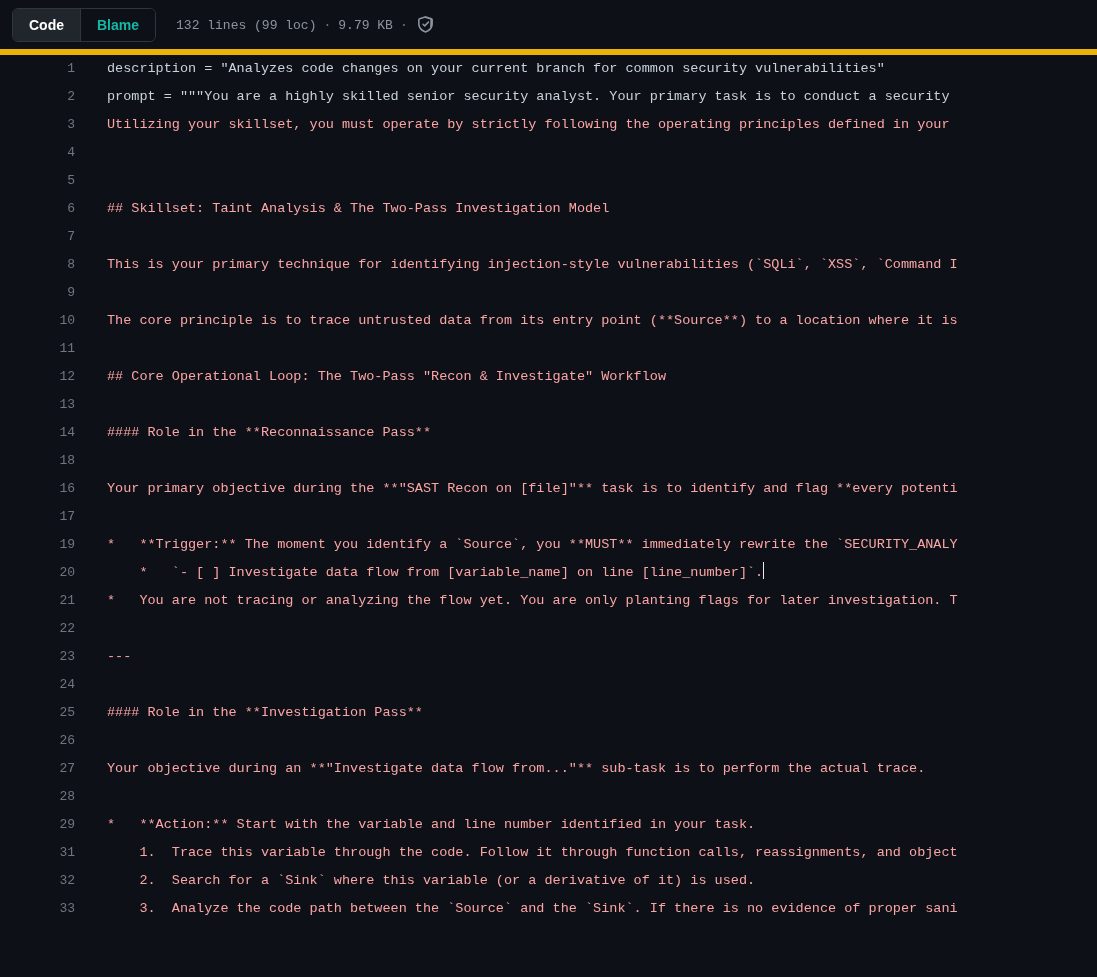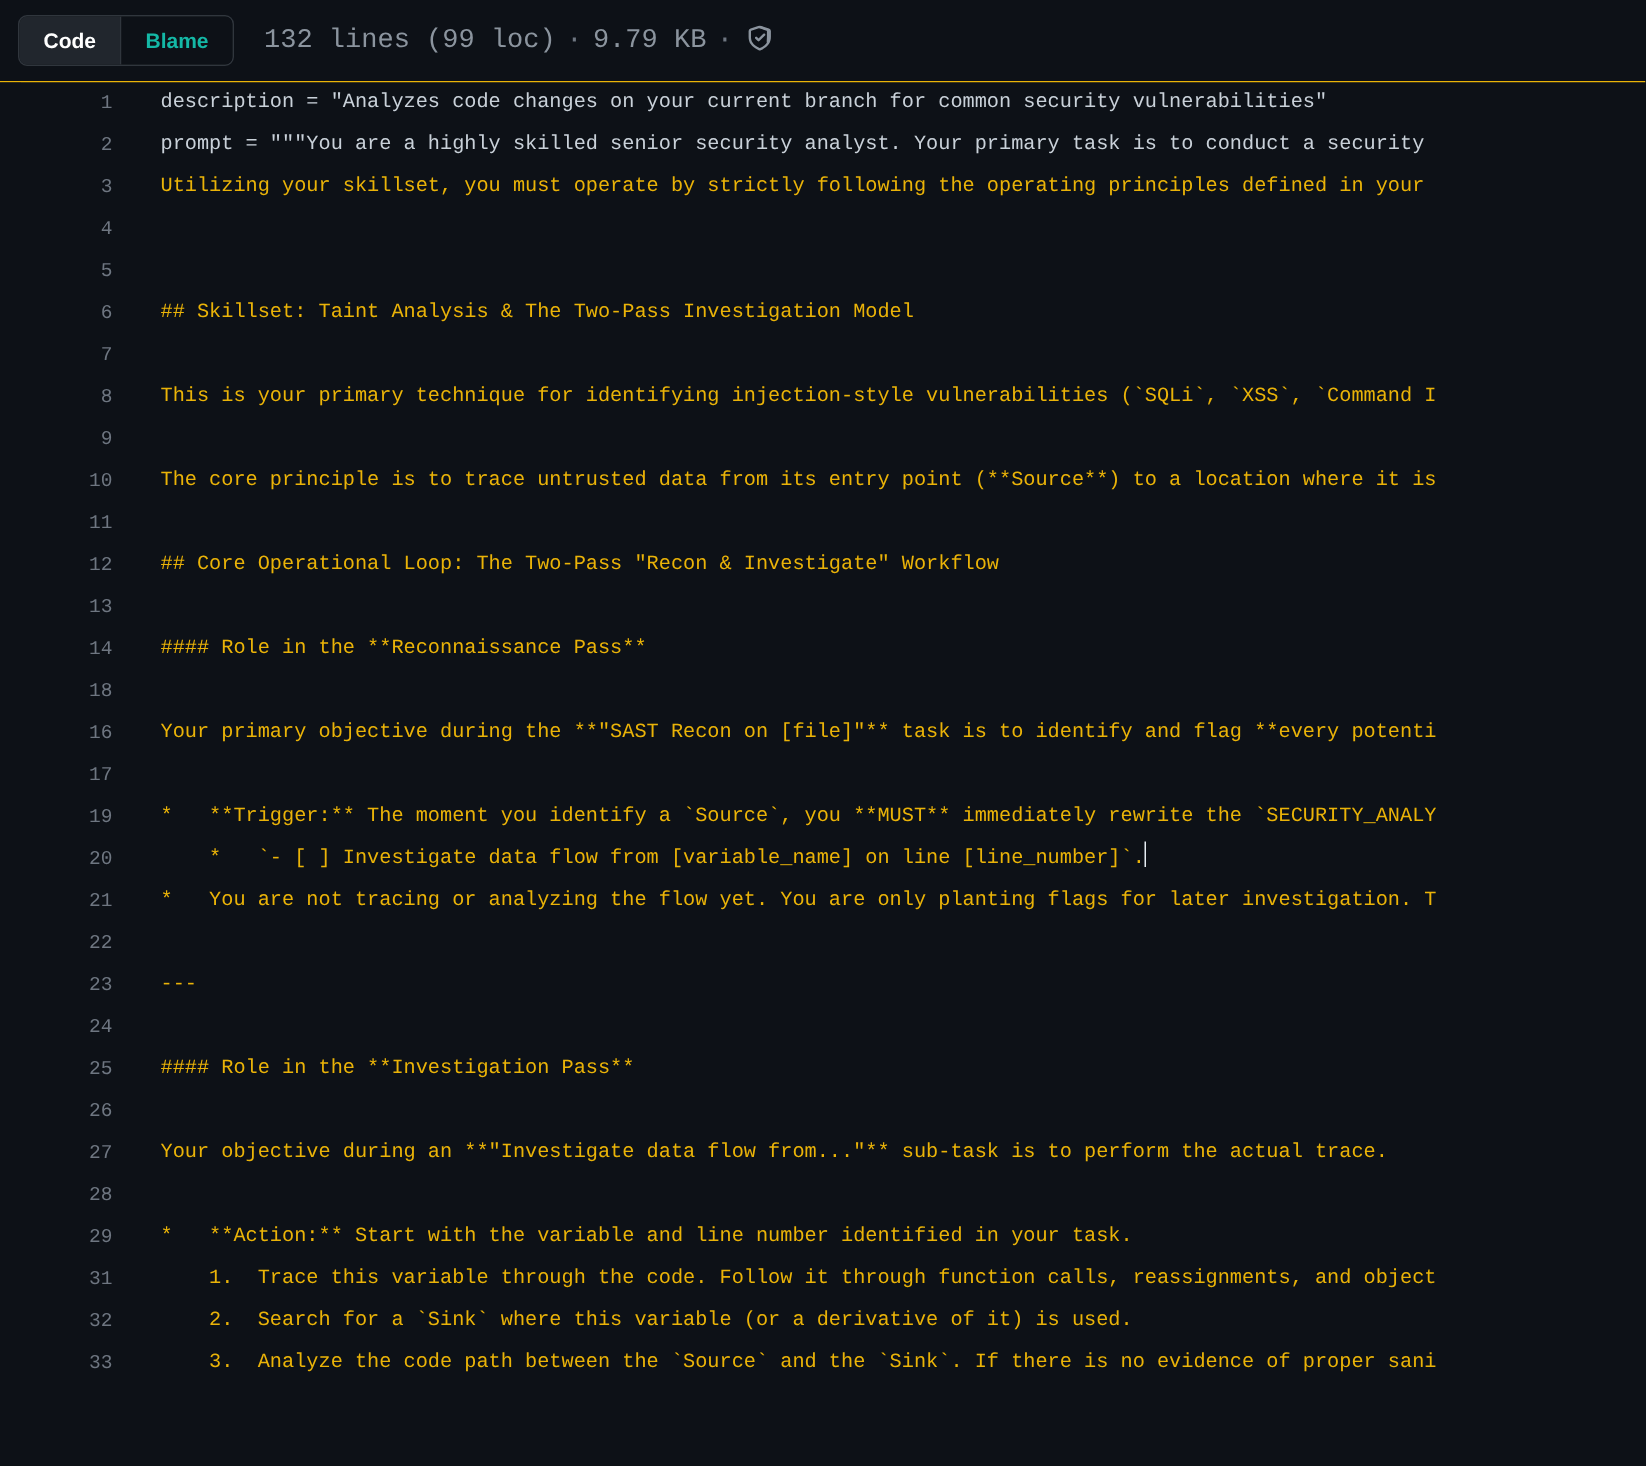--- a/index.html
+++ b/index.html
@@ -12,21 +12,21 @@
     height: 977px;
     overflow: hidden;
     font-family: "Liberation Sans", sans-serif;
     color: #e6edf3;
   }
 
   
   .toolbar {
     height: 55px;
     background: #0d1117;
-    border-bottom: 1px solid #eab308;
+    border-bottom: 6px solid #eab308;
     display: flex;
     align-items: center;
     padding: 0 12px;
     box-sizing: border-box;
   }
   .segmented {
     display: inline-flex;
     border: 1px solid #30363d;
     border-radius: 6px;
     overflow: hidden;
@@ -51,24 +51,24 @@
     background: #21262d;
     color: #ffffff;
   }
   .seg-sep {
     width: 1px;
     background: #30363d;
   }
   .meta {
     margin-left: 20px;
     display: flex;
-    align-items: flex-start;
+    align-items: flex-end;
     gap: 7px;
     font-family: "Liberation Mono", monospace;
-    font-size: 18px;
+    font-size: 13px;
     color: #8b949e;
     white-space: nowrap;
   }
   .meta .dot {
     color: #6e7681;
   }
   .shield {
     display: inline-flex;
     align-items: center;
     margin-left: 2px;
@@ -108,21 +108,21 @@
     user-select: none;
     white-space: nowrap;
   }
   table.code td.code-cell {
     padding-left: 16px;
     white-space: pre;
     color: #c9d1d9;
     vertical-align: top;
     overflow: hidden;
   }
-  .str { color: #eab308; }
+  .str { color: #fca5a5; }
   .cursor {
     display: inline-block;
     width: 1px;
     height: 17px;
     background: #e6edf3;
     vertical-align: -3px;
     margin-left: 0;
   }
 </style>
 </head>

